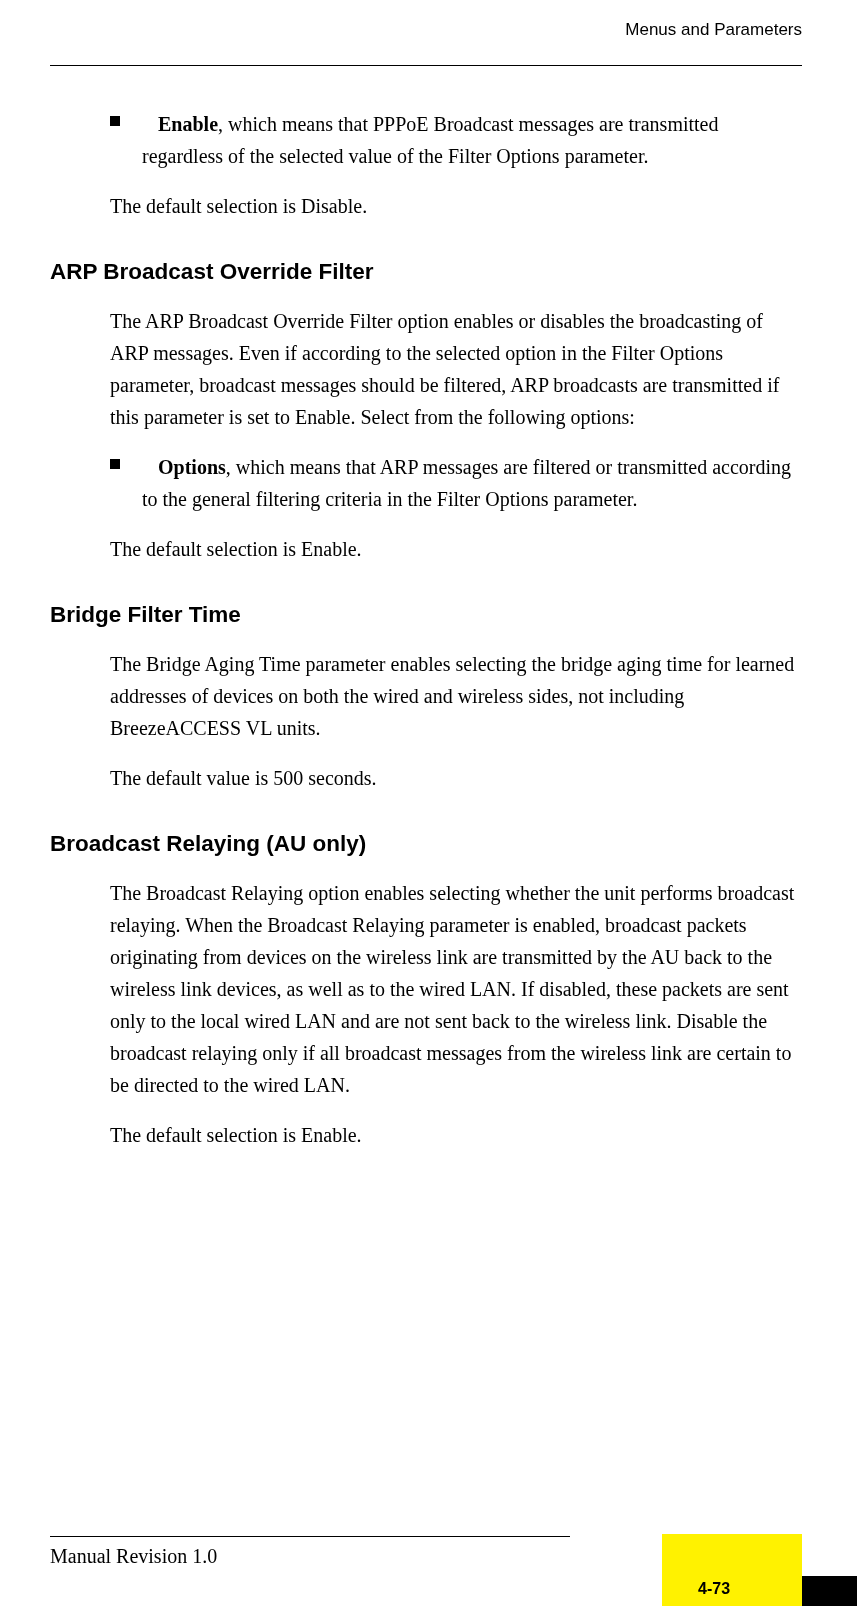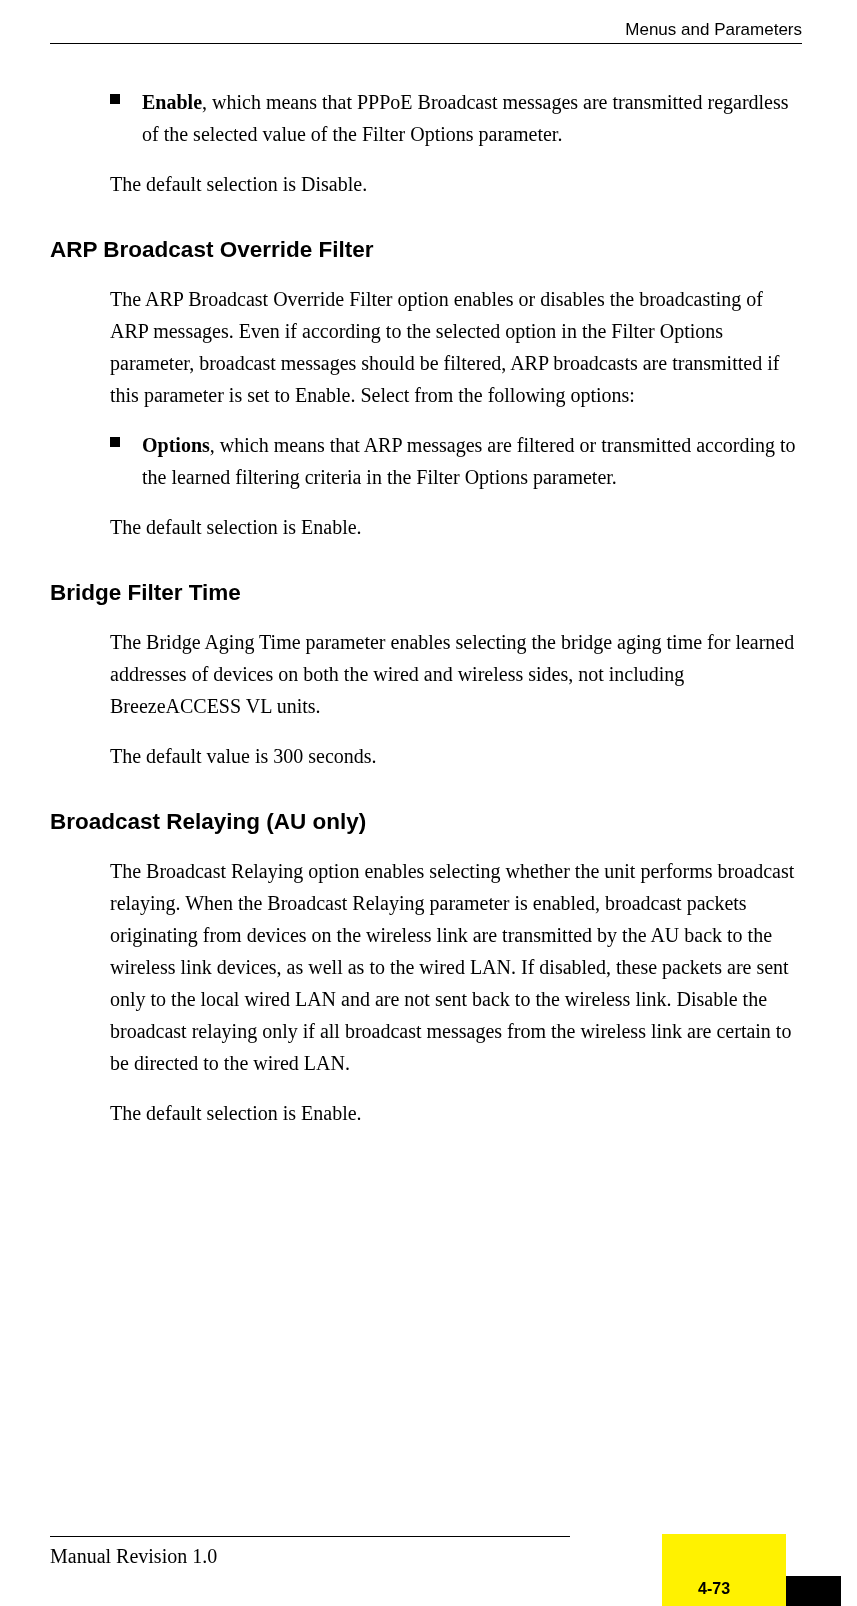--- a/index.html
+++ b/index.html
@@ -19,21 +19,21 @@
       width: 100%;
       height: 100%;
       padding: 20px 55px 0 50px;
       position: relative;
     }
     
     .header {
       text-align: right;
       font-family: Arial, Helvetica, sans-serif;
       font-size: 17px;
-      padding-bottom: 3px;
+      padding-bottom: 25px;
       border-bottom: 1px solid #000;
       margin-bottom: 42px;
     }
     
     .content {
       padding-left: 60px;
       padding-right: 0;
     }
     
     .bullet-item {
@@ -56,21 +56,21 @@
       width: 10px;
       height: 10px;
       background: #000;
     }
     
     .bullet-text {
       flex: 1;
       padding-left: 12px;
     }
     
-    .bullet-text b { font-weight: bold; }
+    .bullet-text b { font-weight: bold; margin-left: 16px; }
     
     .body-para {
       font-size: 20px;
       line-height: 1.6;
       margin-bottom: 18px;
     }
     
     .section-heading {
       font-family: Arial, Helvetica, sans-serif;
       font-weight: bold;
@@ -109,21 +109,21 @@
       right: -55px;
       bottom: -38px;
       width: 195px;
       display: flex;
       align-items: flex-end;
     }
     
     .yellow-block {
       background: #fff200;
       height: 72px;
-      width: 124px;
+      width: 140px;
       display: flex;
       align-items: flex-end;
       justify-content: flex-start;
       padding: 0 0 8px 36px;
     }
     
     .black-block {
       background: #000;
       height: 30px;
       width: 55px;
@@ -154,28 +154,28 @@
       </div>
     </div>
     <p class="body-para">The default selection is Disable.</p>
 
     <h2 class="section-heading">ARP Broadcast Override Filter</h2>
     <p class="body-para">The ARP Broadcast Override Filter option enables or disables the broadcasting of ARP messages. Even if according to the selected option in the Filter Options parameter, broadcast messages should be filtered, ARP broadcasts are transmitted if this parameter is set to Enable. Select from the following options:</p>
 
     <div class="bullet-item">
       <div class="bullet-marker"></div>
       <div class="bullet-text">
-        <b>Options</b><span>, which means that ARP messages are filtered or transmitted according to the learned filtering criteria in the Filter Options parameter.</span>
+        <b>Options</b><span>, which means that ARP messages are filtered or transmitted according to the general filtering criteria in the Filter Options parameter.</span>
       </div>
     </div>
     <p class="body-para">The default selection is Enable.</p>
 
     <h2 class="section-heading">Bridge Filter Time</h2>
     <p class="body-para">The Bridge Aging Time parameter enables selecting the bridge aging time for learned addresses of devices on both the wired and wireless sides, not including BreezeACCESS VL units.</p>
-    <p class="body-para">The default value is 300 seconds.</p>
+    <p class="body-para">The default value is 500 seconds.</p>
 
     <h2 class="section-heading">Broadcast Relaying (AU only)</h2>
     <p class="body-para">The Broadcast Relaying option enables selecting whether the unit performs broadcast relaying. When the Broadcast Relaying parameter is enabled, broadcast packets originating from devices on the wireless link are transmitted by the AU back to the wireless link devices, as well as to the wired LAN. If disabled, these packets are sent only to the local wired LAN and are not sent back to the wireless link. Disable the broadcast relaying only if all broadcast messages from the wireless link are certain to be directed to the wired LAN.</p>
     <p class="body-para">The default selection is Enable.</p>
 
   </div>
 
   <div class="footer">
     <div class="footer-rule"></div>
     <div class="footer-row">

